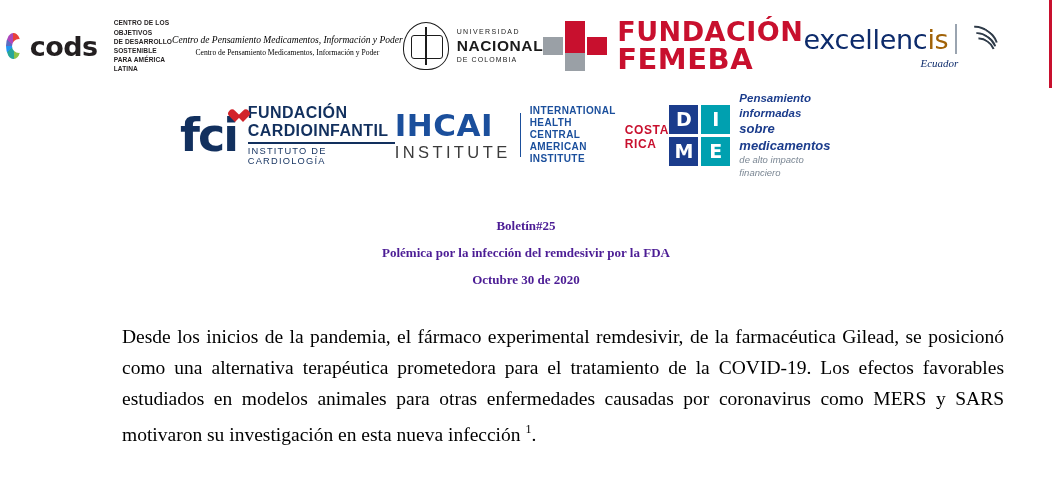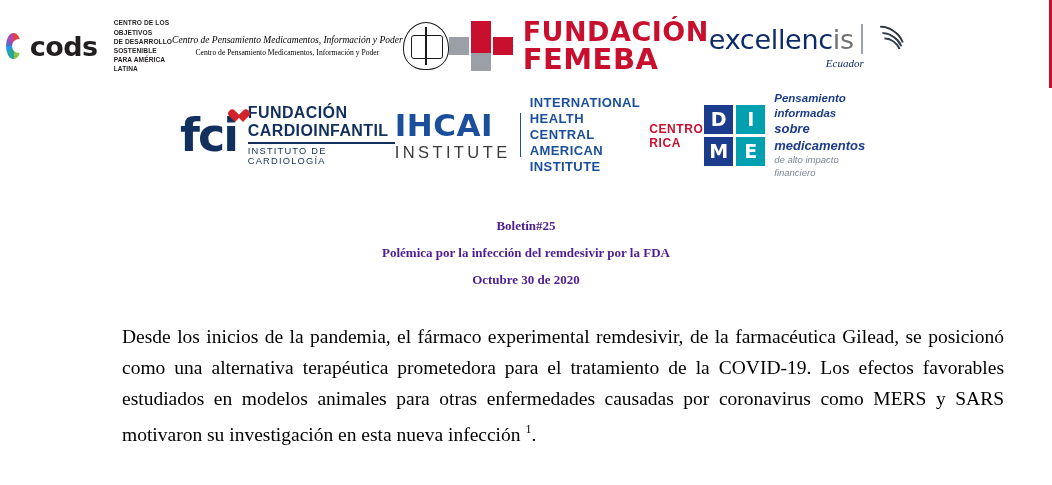--- a/index.html
+++ b/index.html
@@ -152,21 +152,21 @@
 
   
   .exc { flex-direction: column; align-items: flex-end; }
   .exc-row { display: flex; align-items: center; gap: 7px; }
   .exc-word {
     font-family: "DejaVu Sans", sans-serif;
     font-size: 27px;
     color: #0d2b6b;
     letter-spacing: -0.3px;
   }
-  .exc-word .accent { color: #737373; }
+  .exc-word .accent { color: #a16207; }
   .exc-bar { width: 2px; height: 30px; background: #9aa4b0; }
   .exc-swoosh {
     width: 34px; height: 30px;
     position: relative;
     overflow: hidden;
   }
   .exc-swoosh i {
     position: absolute;
     display: block;
     border-radius: 50%;
@@ -223,21 +223,21 @@
     font-family: "DejaVu Sans", sans-serif;
     font-weight: bold; font-size: 31px;
     color: #1b4f9c; letter-spacing: 0.5px;
   }
   .ihcai-sub {
     font-size: 16.5px; letter-spacing: 3.4px;
     color: #3b3b3b; margin-top: 3px;
   }
   .ihcai-bar { width: 2px; height: 44px; background: #1b4f9c; }
   .ihcai-right { line-height: 1.22; }
-  .ihcai-r-line { font-size: 13px; color: #1b4f9c; font-weight: bold; letter-spacing: 0.4px; }
+  .ihcai-r-line { font-size: 10px; color: #1b4f9c; font-weight: bold; letter-spacing: 0.4px; }
   .ihcai-cr { font-size: 12px; color: #c8102e; font-weight: bold; letter-spacing: 0.6px; margin-top: 3px; }
 
   
   .dime { align-items: center; gap: 9px; }
   .dime-grid {
     display: grid;
     grid-template-columns: 29px 29px;
     grid-template-rows: 29px 29px;
     gap: 3px;
   }
@@ -302,20 +302,25 @@
     </div>
   </div>
 
   <div class="logo cpm">
     <div class="cpm-line1">Centro de Pensamiento Medicamentos, Información y Poder</div>
     <div class="cpm-line2">Centro de Pensamiento Medicamentos, Información y Poder</div>
   </div>
 
   <div class="logo unal">
     <div class="unal-seal"></div>
+    <div class="unal-text">
+      <div class="unal-t1">UNIVERSIDAD</div>
+      <div class="unal-t2">NACIONAL</div>
+      <div class="unal-t3">DE COLOMBIA</div>
+    </div>
   </div>
 
   <div class="logo femeba">
     <div class="femeba-cross">
       <span class="sq" style="left:22px;top:0;width:20px;height:18px;"></span>
       <span class="sq g" style="left:0;top:16px;width:20px;height:18px;"></span>
       <span class="sq" style="left:22px;top:16px;width:20px;height:18px;"></span>
       <span class="sq" style="left:44px;top:16px;width:20px;height:18px;"></span>
       <span class="sq g" style="left:22px;top:32px;width:20px;height:18px;"></span>
     </div>
@@ -360,21 +365,21 @@
       <div class="ihcai-h">IHCAI</div>
       <div class="ihcai-sub">INSTITUTE</div>
     </div>
     <div class="ihcai-bar"></div>
     <div class="ihcai-right">
       <div class="ihcai-r-line">INTERNATIONAL</div>
       <div class="ihcai-r-line">HEALTH</div>
       <div class="ihcai-r-line">CENTRAL AMERICAN</div>
       <div class="ihcai-r-line">INSTITUTE</div>
     </div>
-    <div class="ihcai-cr">CENTRO RICA</div>
+    <div class="ihcai-cr">COSTA RICA</div>
   </div>
 
   <div class="logo dime">
     <div class="dime-grid">
       <div class="dime-cell dime-d">D</div>
       <div class="dime-cell dime-i">I</div>
       <div class="dime-cell dime-m">M</div>
       <div class="dime-cell dime-e">E</div>
     </div>
     <div class="dime-txt">

